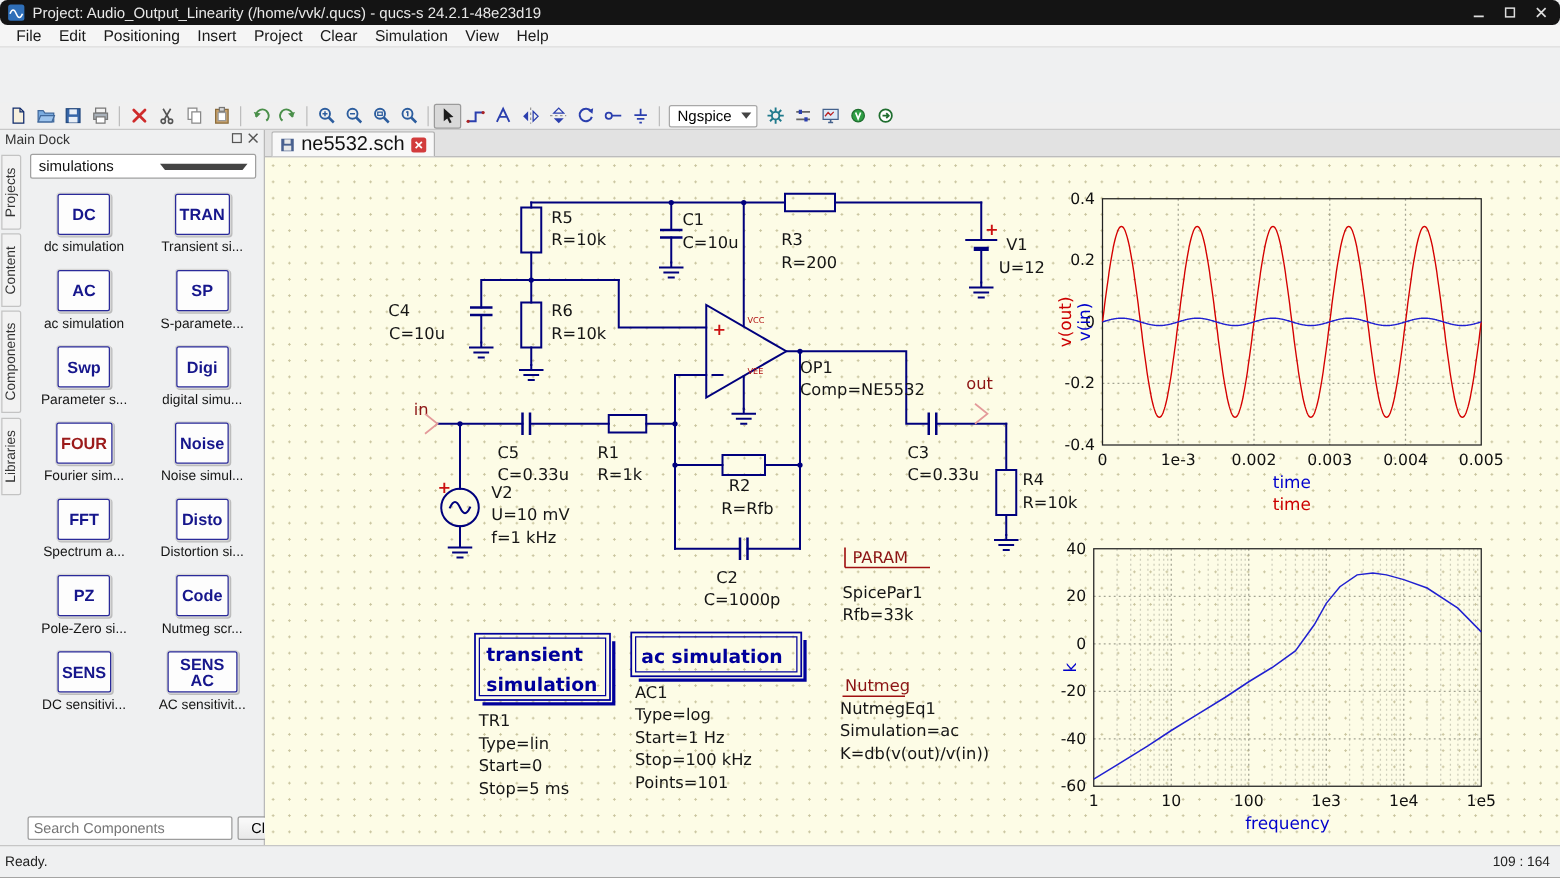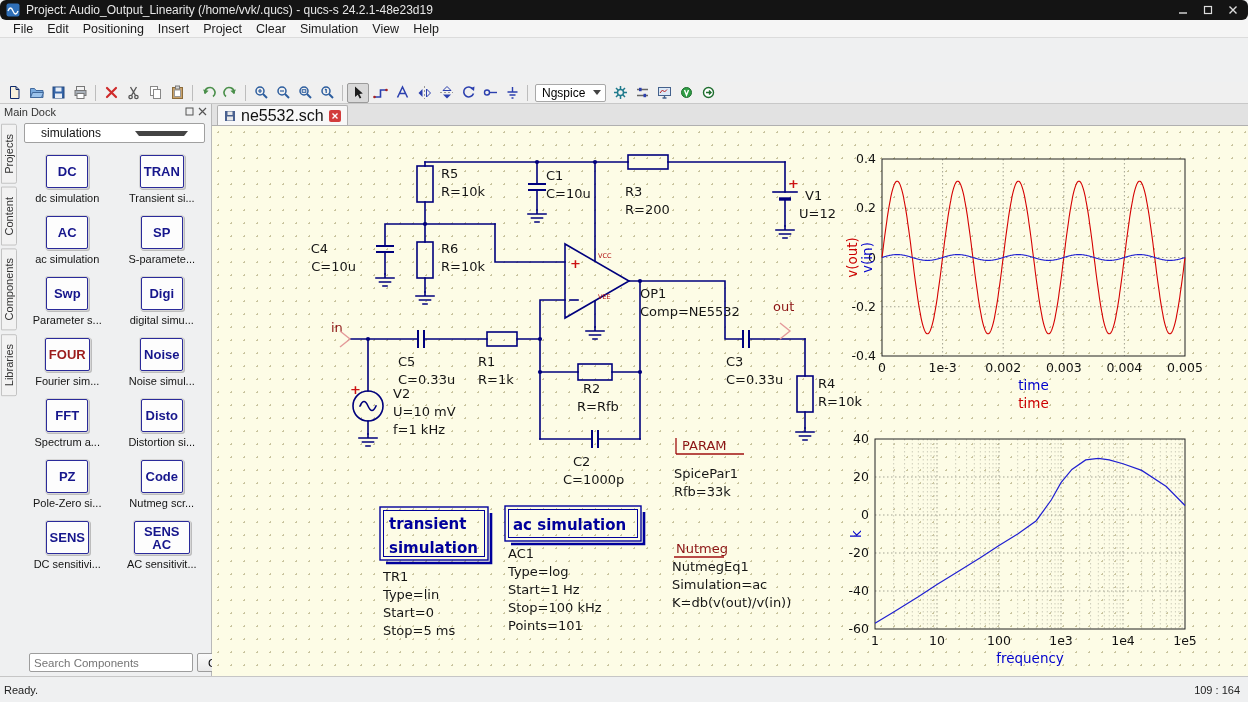--- a/index.html
+++ b/index.html
@@ -30,28 +30,28 @@
   
   .main { flex:1; display:flex; min-height:0; }
 
   .dock { width:212px; background:#eff0f1; border-right:1px solid #b9b9b9; display:flex; flex-direction:column; flex:0 0 auto; }
   .dock-header { height:16px; display:flex; align-items:center; font-size:11px; color:#333; padding:0 4px; gap:4px; }
   .dock-header .dtitle { flex:1; }
   .dock-body { flex:1; display:flex; min-height:0; }
   .tabstrip { width:18px; display:flex; flex-direction:column; align-items:center; gap:3px; padding-top:4px; flex:0 0 auto; }
   .vtab { writing-mode:vertical-rl; transform:rotate(180deg); font-size:11px; color:#333; background:#f2f2f2; border:1px solid #c3c3c3; padding:9px 1px; border-radius:2px 0 0 2px; }
   .dock-panel { flex:1; display:flex; flex-direction:column; min-width:0; padding:2px 2px 4px 2px; }
-  .dock-select { height:20px; background:#fff; border:1px solid #a0a0a0; border-radius:2px; margin:1px 4px 4px 4px; display:flex; align-items:center; font-size:12px; padding:0 16px; color:#111;gap:34px; }
+  .dock-select { height:20px; background:#fff; border:1px solid #a0a0a0; border-radius:2px; margin:1px 4px 4px 4px; display:flex; align-items:center; font-size:12px; padding:0 6px; color:#111;gap:34px; }
   .dock-select span { flex:1; }
   .dock-select .arrow { width:0; height:0; border-left:4px solid transparent; border-right:4px solid transparent; border-top:5px solid #444; }
   .comp-grid { flex:1; display:grid; grid-template-columns:1fr 1fr; align-content:start; justify-items:center; padding-top:8px; overflow:hidden; }
   .comp { display:flex; flex-direction:column; align-items:center; margin-bottom:12px; width:92px; }
   .comp-icon { min-width:42px; max-width:56px; height:33px; border:1px solid #2a2a9a; box-shadow:0 0 0 1px #d6d6d6, 1px 1px 0 1px #bcbcbc; border-radius:2px; background:#fdfdfd; display:flex; align-items:center; justify-content:center; color:#16168c; font-weight:bold; font-size:13px; line-height:1; text-align:center; padding:1px 3px; }
   .comp-caption { font-size:11px; color:#151515; margin-top:4px; white-space:nowrap; max-width:98px; overflow:hidden; }
-  .dock-search { display:flex; gap:4px; padding:2px 2px 0 2px; margin-top:auto;margin-left:7px; }
+  .dock-search { display:flex; gap:4px; padding:2px 2px 0 2px; margin-top:auto; }
   .dock-search input { flex:1; height:19px; border:1px solid #9d9d9d; border-radius:2px; font-size:11.5px; padding:0 4px; font-family:"Liberation Sans",sans-serif; }
   .dock-search button { height:19px; font-size:11.5px; border:1px solid #9d9d9d; border-radius:2px; background:linear-gradient(#fbfbfb,#e9e9e9); padding:0 10px; font-family:"Liberation Sans",sans-serif; }
 
   .workarea { flex:1; display:flex; flex-direction:column; min-width:0; }
   .tabbar { height:22px; background:#e2e2e2; border-bottom:1px solid #b0b0b0; display:flex; align-items:flex-end; padding-left:5px; flex:0 0 auto; }
   .tab { height:20px; background:#f8f8f8; border:1px solid #b0b0b0; border-bottom:none; border-radius:2px 2px 0 0; display:flex; align-items:center; gap:5px; padding:0 6px; font-size:16px; color:#111; }
   .tab .closebox { width:12px; height:12px; background:#d23c3c; border-radius:2px; display:flex; align-items:center; justify-content:center; }
 
   .canvas { flex:1; position:relative; overflow:hidden; background-color:#fdfce6; background-image:radial-gradient(#c9c49e 1px, transparent 1px); background-size:13px 13px; }
   .canvas svg.schem { position:absolute; inset:0; }

